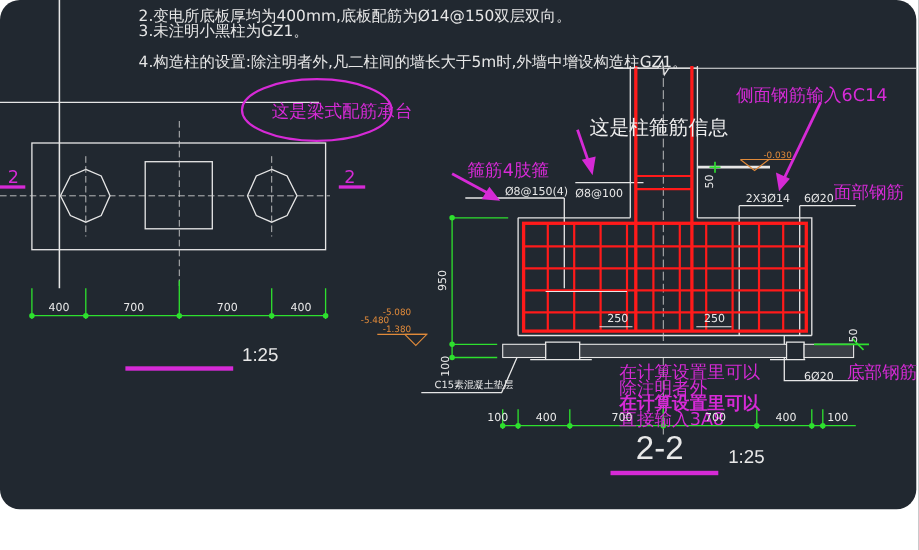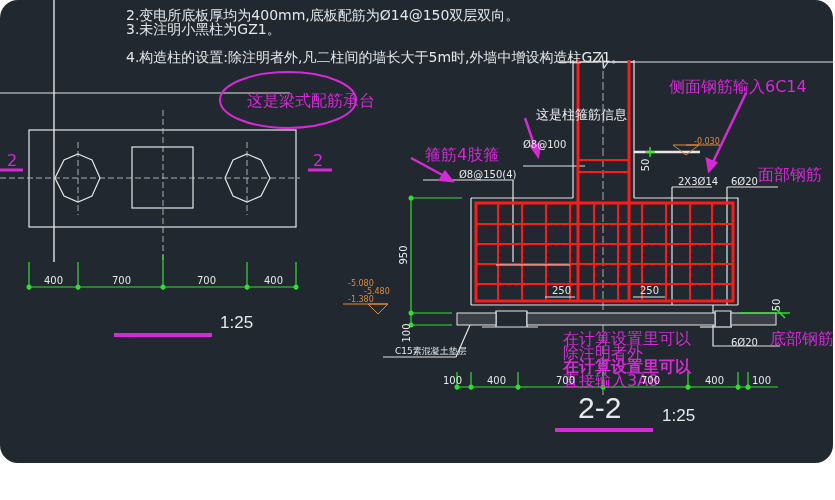--- a/index.html
+++ b/index.html
@@ -199,33 +199,33 @@
 
 <div class="t mag" style="left:247px;top:93px;">这是梁式配筋承台</div>
 <div class="t mag" style="left:7px;top:153px;font-size:16px;">2</div>
 <div class="t mag" style="left:313px;top:153px;font-size:16px;">2</div>
 <div class="t dim" style="left:44px;top:276px;">400</div>
 <div class="t dim" style="left:112px;top:276px;">700</div>
 <div class="t dim" style="left:197px;top:276px;">700</div>
 <div class="t dim" style="left:264px;top:276px;">400</div>
 <div class="t title" style="left:220px;top:314px;font-size:17px;">1:25</div>
 
-<div class="t wht" style="left:536px;top:108px;font-size:13px;">这是柱箍筋信息</div>
-<div class="t small" style="left:523px;top:140px;">Ø8@100</div>
+<div class="t wht" style="left:536px;top:108px;font-size:18px;">这是柱箍筋信息</div>
+<div class="t small" style="left:523px;top:172px;">Ø8@100</div>
 <div class="t mag" style="left:425px;top:147px;">箍筋4肢箍</div>
 <div class="t small" style="left:459px;top:170px;">Ø8@150(4)</div>
 <div class="t mag" style="left:669px;top:79px;">侧面钢筋输入6C14</div>
 <div class="t mag" style="left:758px;top:167px;text-align:right;">面部钢筋</div>
 <div class="t small" style="left:678px;top:177px;">2X3Ø14</div>
 <div class="t small" style="left:731px;top:177px;">6Ø20</div>
 <div class="t org" style="left:694px;top:138px;">-0.030</div>
 <div class="t small" style="left:640px;top:160px;transform:rotate(-90deg);">50</div>
 <div class="t small" style="left:771px;top:300px;transform:rotate(-90deg);">50</div>
 <div class="t org" style="left:348px;top:280px;">-5.080</div>
-<div class="t org" style="left:364px;top:288px;">-5.480</div>
+<div class="t org" style="left:328px;top:288px;">-5.480</div>
 <div class="t org" style="left:348px;top:296px;">-1.380</div>
 <div class="t dim" style="left:394px;top:250px;transform:rotate(-90deg);">950</div>
 <div class="t dim" style="left:397px;top:328px;transform:rotate(-90deg);">100</div>
 <div class="t dim" style="left:552px;top:286px;">250</div>
 <div class="t dim" style="left:640px;top:286px;">250</div>
 <div class="t small" style="left:395px;top:347px;font-size:9px;">C15素混凝土垫层</div>
 <div class="t mag" style="left:563px;top:331px;">在计算设置里可以</div>
 <div class="t mag" style="left:563px;top:345px;">除注明者外</div>
 <div class="t mag" style="left:563px;top:359px;font-weight:bold;">在计算设置里可以</div>
 <div class="t mag" style="left:563px;top:373px;">直接输入3A8</div>

